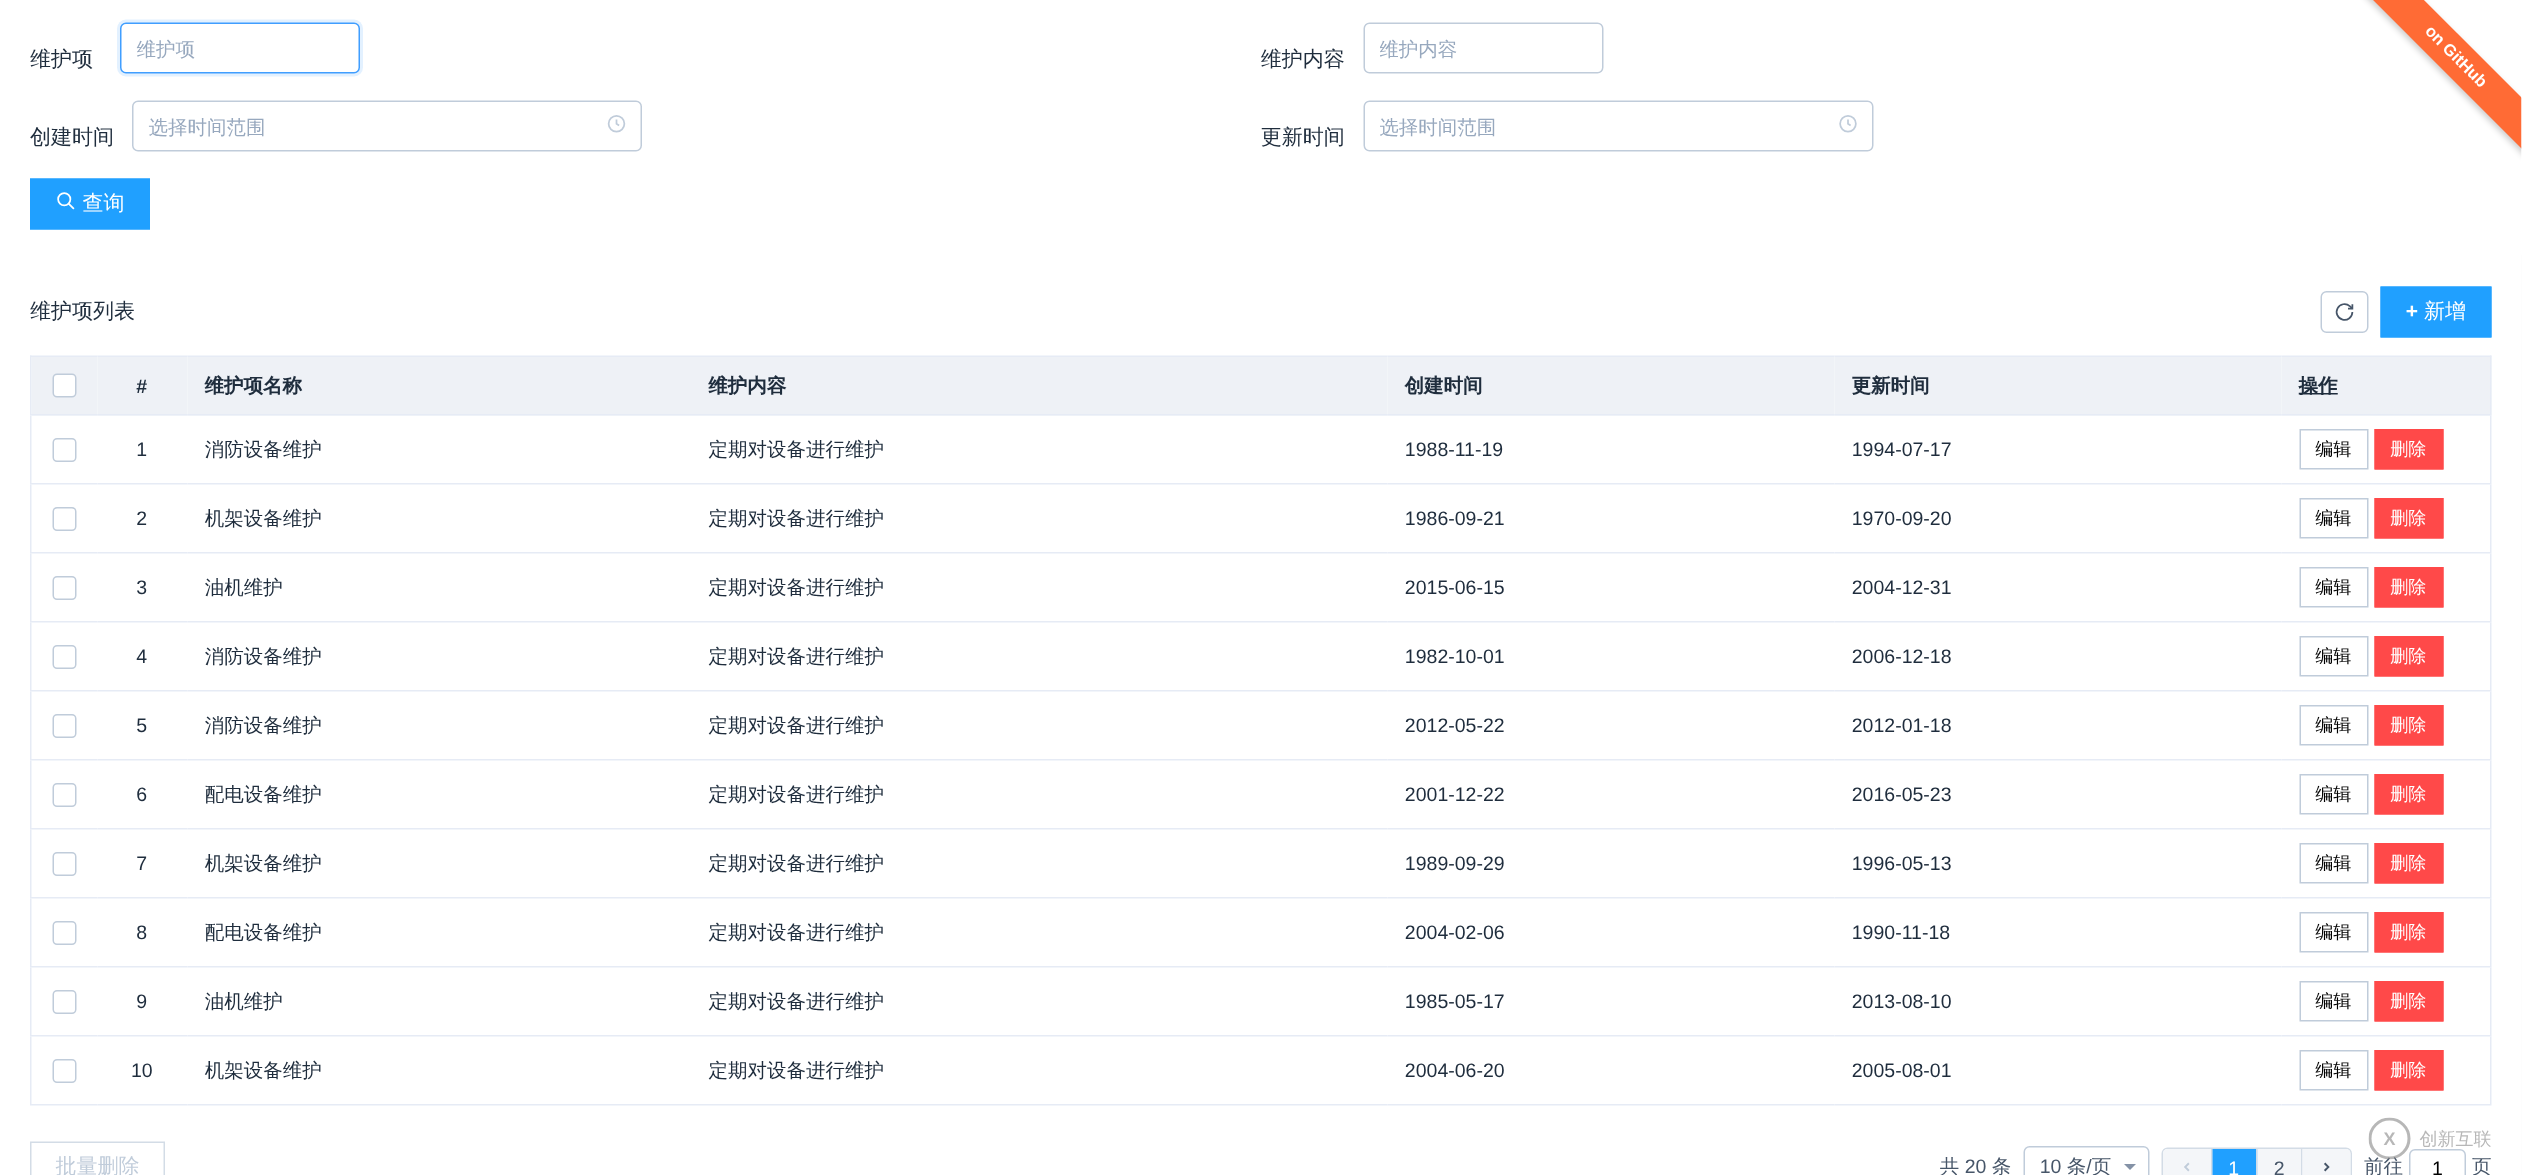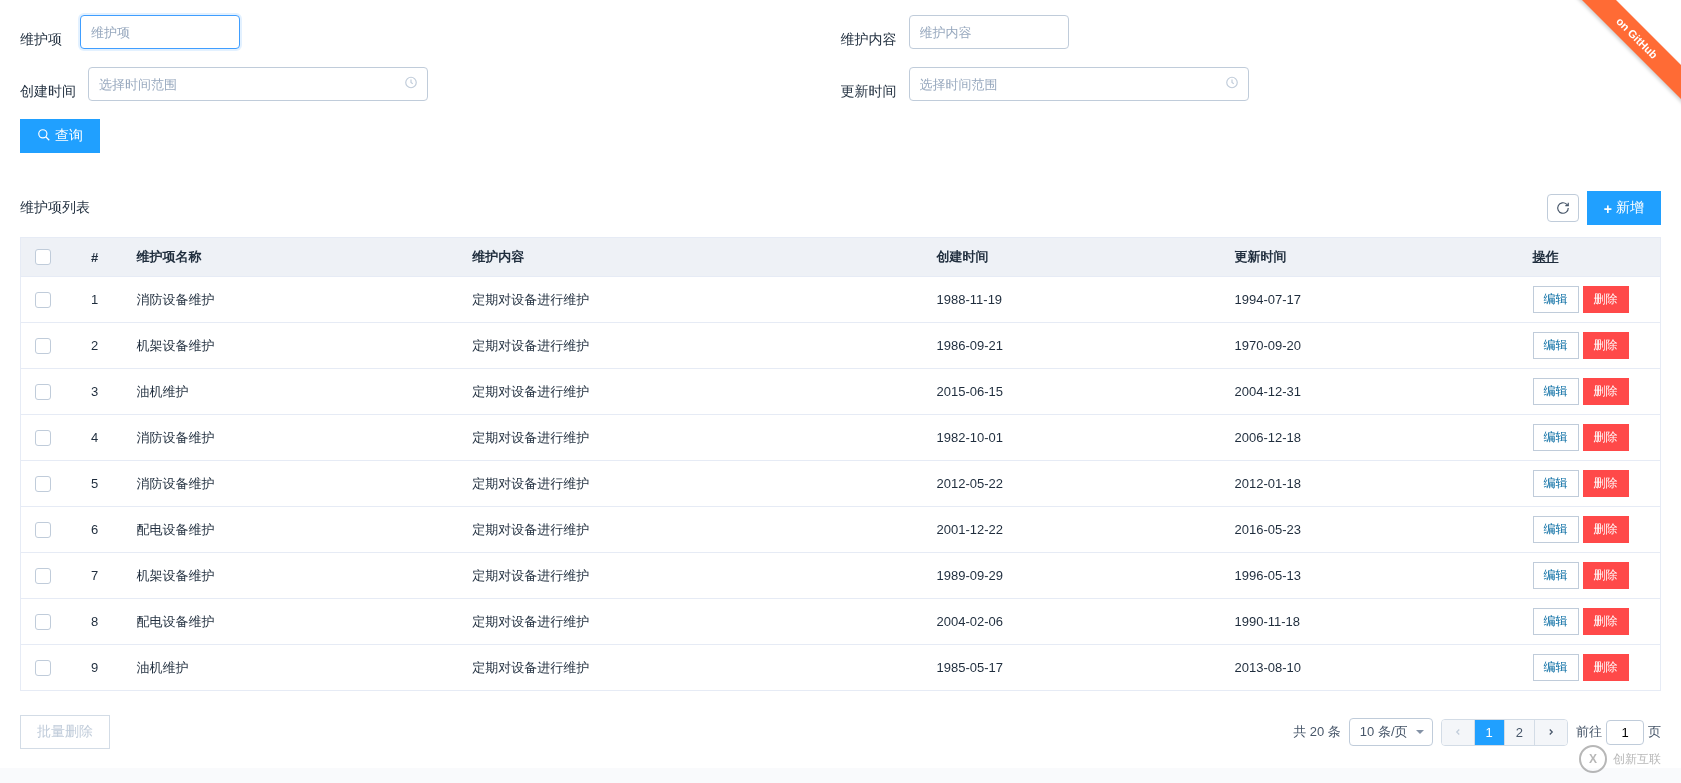--- a/index.html
+++ b/index.html
@@ -11,23 +11,23 @@
     .form-row { display: flex; width: 100%; margin-bottom: 18px; }
     .form-item { display: flex; align-items: flex-end; flex: 1; }
     .form-item label { color: #1f2d3d; font-size: 14px; padding-right: 12px; min-width: 60px; text-align: left; }
     .form-item input[type="text"] { border: 1px solid #c0ccda; border-radius: 4px; padding: 6px 10px; height: 34px; width: 160px; outline: none; font-size: 13px; background: #fff; color: #1f2d3d; }
     .form-item input[type="text"]::placeholder { color: #97a8be; }
     .form-item.focused input { border-color: #409eff; box-shadow: 0 0 0 2px rgba(64,158,255,0.15); }
     .date-input-wrap { position: relative; display: inline-block; }
     .date-input-wrap input { width: 340px !important; padding-right: 30px !important; }
     .date-icon { position: absolute; right: 10px; top: 50%; transform: translateY(-50%); color: #c0ccda; pointer-events: none; }
     
-    .btn { display: inline-flex; align-items: flex-end; justify-content: center; padding: 7px 16px; border-radius: 0; font-size: 14px; cursor: pointer; border: 1px solid transparent; white-space: nowrap; }
+    .btn { display: inline-flex; align-items: flex-start; justify-content: center; padding: 7px 16px; border-radius: 0; font-size: 14px; cursor: pointer; border: 1px solid transparent; white-space: nowrap; }
     .btn-primary { background: #20a0ff; color: #fff; border-color: #20a0ff; }
-    .btn-default { background: #fff; border-color: #c0ccda; color: #0369a1; }
+    .btn-default { background: #fff; border-color: #c0ccda; color: #000000; }
     .btn-default.small { padding: 4px 10px; font-size: 12px; }
     .btn-danger { background: #ff4949; color: #fff; border-color: #ff4949; }
     .btn-danger.small { padding: 4px 10px; font-size: 12px; }
     .btn-disabled { background: #fff; border: 1px solid #d3dce6; color: #c0ccda; cursor: not-allowed; }
     
     .search-icon { margin-right: 4px; }
     
     
     .list-header { display: flex; justify-content: space-between; align-items: center; margin-top: 20px; margin-bottom: 12px; gap: 32px; }
     .list-title { font-size: 14px; font-weight: 500; color: #1f2d3d; }
@@ -227,20 +227,29 @@
         </tr>
         <tr>
           <td class="td-chk"><input type="checkbox" class="chk" style=""></td>
           <td class="td-idx">9</td>
           <td>油机维护</td>
           <td>定期对设备进行维护</td>
           <td>1985-05-17</td>
           <td>2013-08-10</td>
           <td class="td-op"><button class="btn btn-default small">编辑</button><button class="btn btn-danger small">删除</button></td>
         </tr>
+        <tr>
+          <td class="td-chk"><input type="checkbox" class="chk" style=""></td>
+          <td class="td-idx">10</td>
+          <td>机架设备维护</td>
+          <td>定期对设备进行维护</td>
+          <td>2004-06-20</td>
+          <td>2005-08-01</td>
+          <td class="td-op"><button class="btn btn-default small">编辑</button><button class="btn btn-danger small">删除</button></td>
+        </tr>
       </tbody>
   </table>
 
   <div class="table-footer">
     <button class="btn btn-disabled">批量删除</button>
     <div class="pagination">
       <span>共 20 条</span>
       <span class="pagesize-select">
         <span>10 条/页</span>
       </span>

